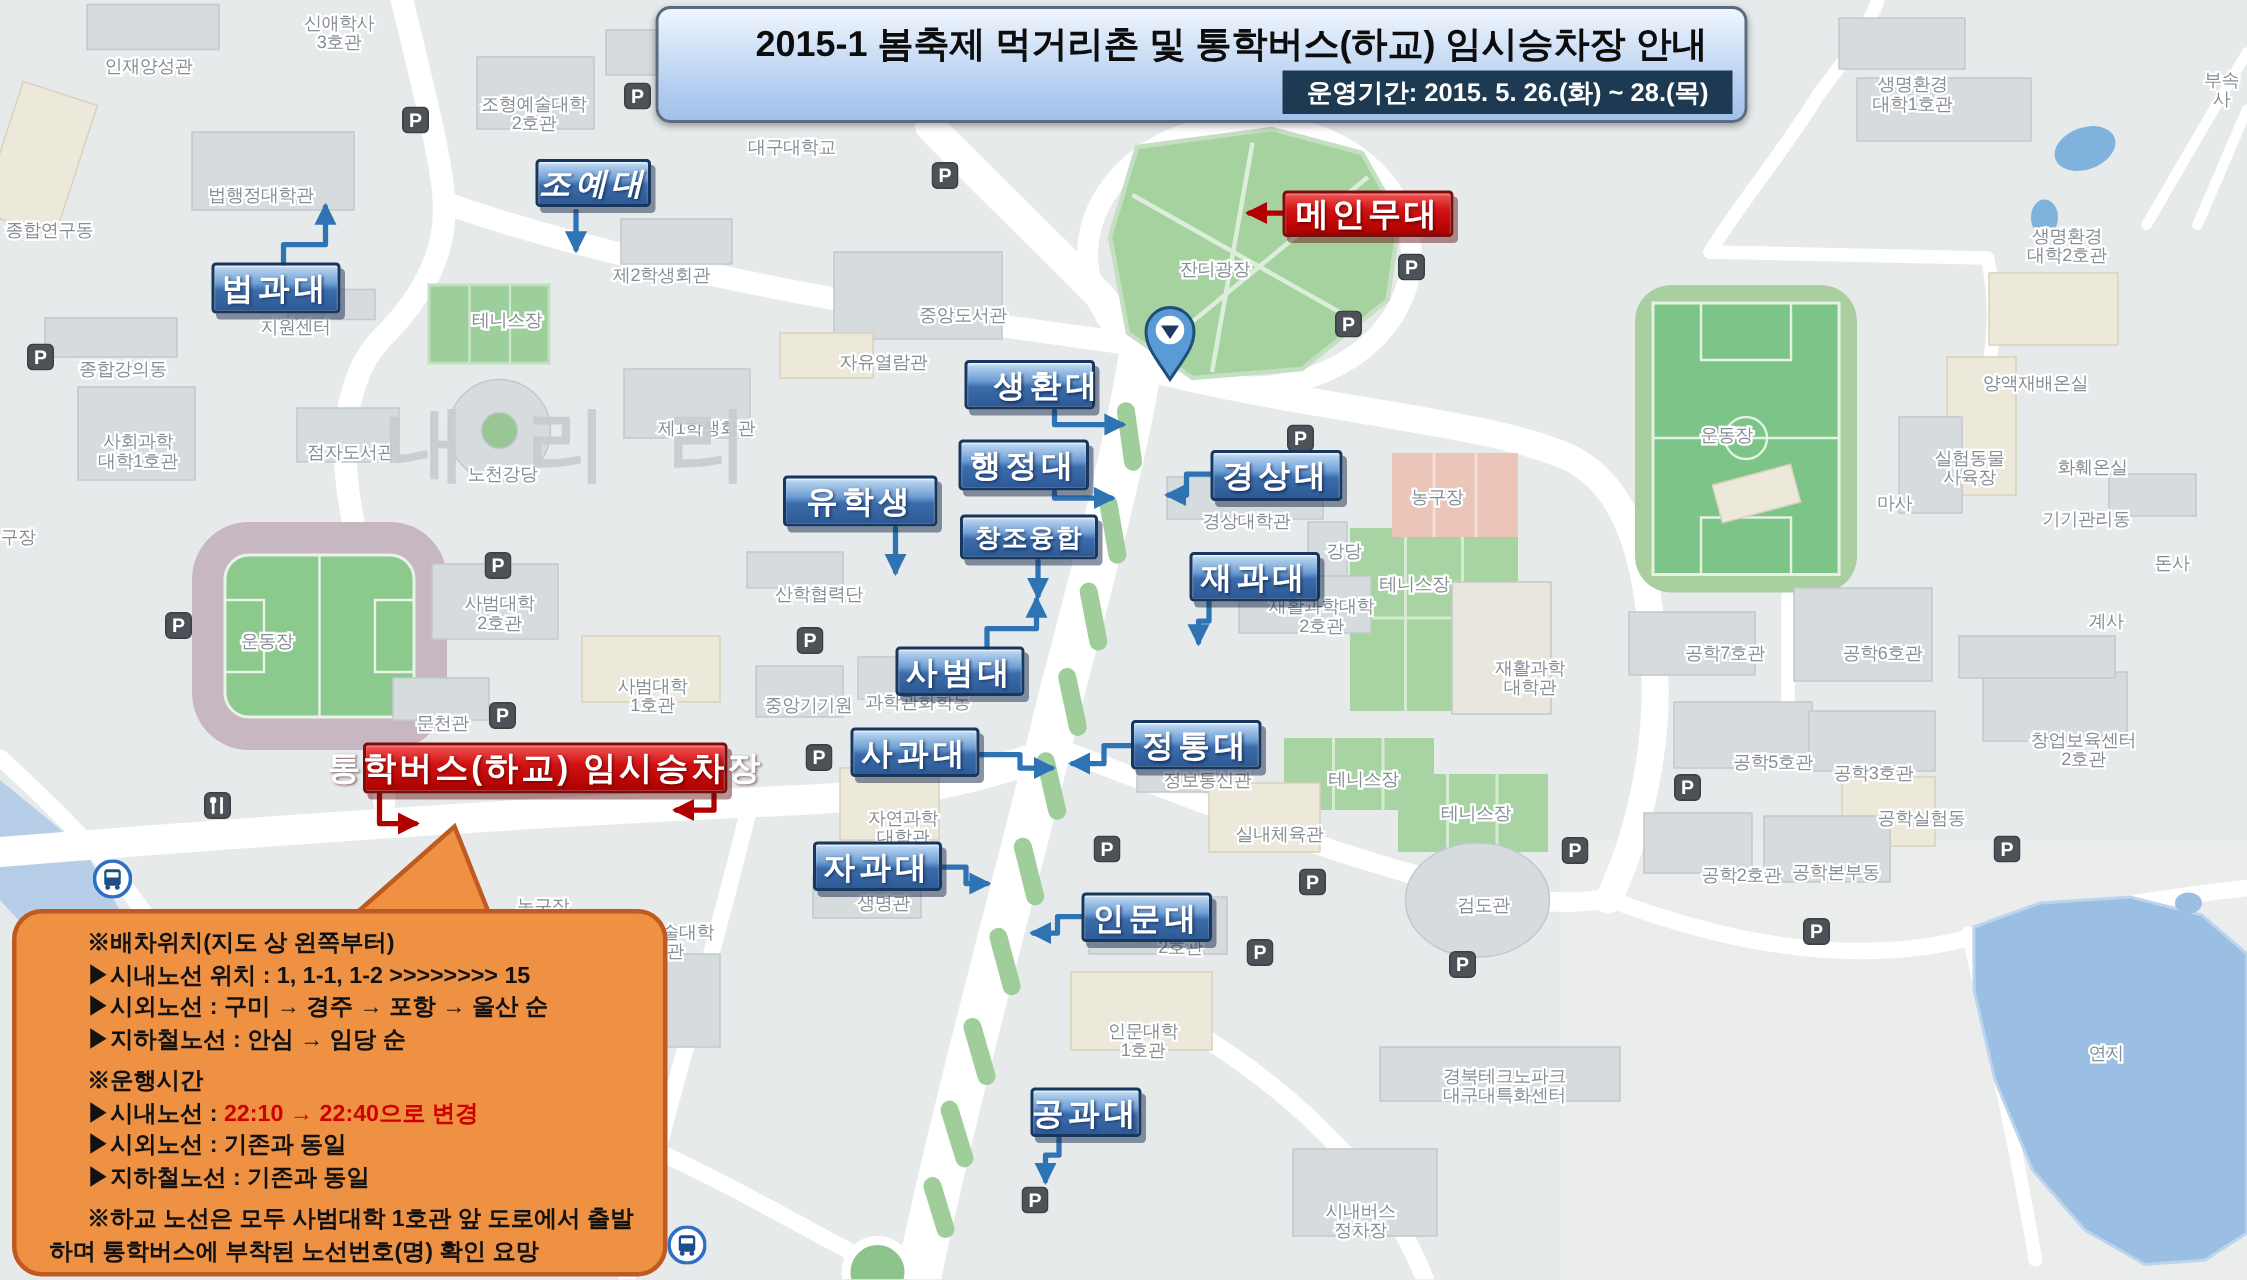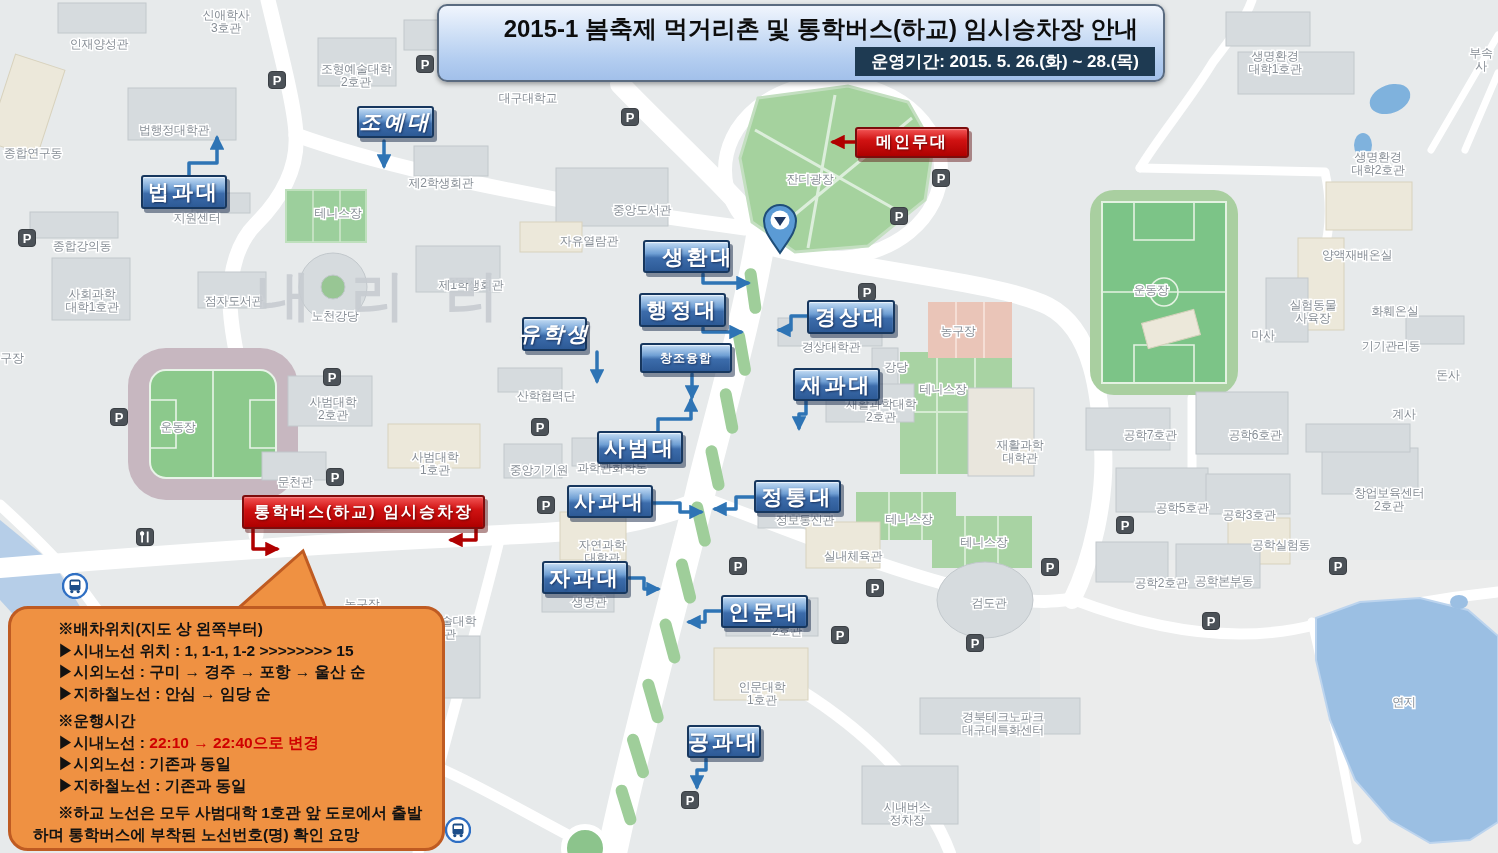--- a/index.html
+++ b/index.html
@@ -15,22 +15,22 @@
   .arrow{fill:none;stroke-width:3.5;stroke-linejoin:round;stroke-linecap:round;}
   .arrow.blue{stroke:#2e74b5;}
   .arrow.red{stroke:#b00000;}
   .callout{position:absolute;z-index:3;display:flex;align-items:center;justify-content:center;
       color:#fff;font-weight:bold;border-radius:3px;box-sizing:border-box;white-space:nowrap;}
   .callout.blue{background:linear-gradient(180deg,#c3dcf4 0%,#6f9fd4 40%,#3c6cab 55%,#2d5a96 100%);
       border:2px solid #17375e;box-shadow:3px 4px 0 rgba(23,42,74,.5),inset 0 1px 1px rgba(255,255,255,.7);
       font-size:21px;letter-spacing:3px;text-shadow:1px 1px 2px rgba(10,25,60,.65);}
   .callout.red{background:linear-gradient(180deg,#f25454 0%,#d01212 42%,#ae0000 100%);
       border:2px solid #7d0c0c;box-shadow:3px 4px 0 rgba(90,10,10,.45),inset 0 1px 1px rgba(255,190,190,.5);
-      font-size:16px;letter-spacing:2px;text-shadow:1px 1px 2px rgba(60,0,0,.6);}
-  .callout.small{font-size:12px;letter-spacing:1px;}
+      font-size:22px;letter-spacing:2px;text-shadow:1px 1px 2px rgba(60,0,0,.6);}
+  .callout.small{font-size:17px;letter-spacing:1px;}
   #banner{position:absolute;left:437px;top:4px;width:728px;height:78px;z-index:4;
       border-radius:10px;border:2px solid #5a6b80;box-sizing:border-box;
       background:linear-gradient(180deg,#f0f5fd 0%,#cfe0f6 38%,#b3cdf0 72%,#a2c0ea 100%);
       box-shadow:0 2px 5px rgba(0,0,0,.35);}
   #banner-title{font-size:24px;font-weight:bold;color:#0d0d0d;text-align:center;margin-top:7px;margin-left:40px;}
   #banner-period{position:absolute;right:8px;bottom:4px;background:#1e3a52;color:#fff;
       font-size:17px;font-weight:bold;padding:3px 16px;}
   #bubble{position:absolute;left:8px;top:606px;width:437px;height:245px;z-index:5;
       background:#ef9142;border:3px solid #bf5b22;border-radius:20px;box-sizing:border-box;
       padding:9px 8px 6px 12px;}
@@ -329,21 +329,21 @@
         <polyline points="253,529 253,549 277,549" class="arrow red" marker-end="url(#ah-red)"></polyline>
         <polyline points="476,529 476,540 451,540" class="arrow red" marker-end="url(#ah-red)"></polyline>
       </g>
   </svg>
 
   <div id="callout-layer">
       <div class="callout blue" style="left: 357px; top: 106px; width: 77px; height: 32px; font-style: italic;">조예대</div>
       <div class="callout blue" style="left: 141px; top: 175px; width: 86px; height: 34px;">법과대</div>
       <div class="callout blue" style="left: 643px; top: 240px; width: 87px; height: 33px; padding-left: 24px;">생환대</div>
       <div class="callout blue" style="left: 639px; top: 293px; width: 87px; height: 34px;">행정대</div>
-      <div class="callout blue" style="left: 522px; top: 317px; width: 65px; height: 34px; font-style: italic;">유학생</div>
+      <div class="callout blue" style="left: 522px; top: 317px; width: 103px; height: 34px;">유학생</div>
       <div class="callout blue small" style="left: 640px; top: 343px; width: 92px; height: 30px;">창조융합</div>
       <div class="callout blue" style="left: 807px; top: 300px; width: 88px; height: 34px;">경상대</div>
       <div class="callout blue" style="left: 793px; top: 368px; width: 87px; height: 33px;">재과대</div>
       <div class="callout blue" style="left: 597px; top: 431px; width: 86px; height: 33px;">사범대</div>
       <div class="callout blue" style="left: 567px; top: 485px; width: 86px; height: 33px;">사과대</div>
       <div class="callout blue" style="left: 754px; top: 480px; width: 87px; height: 33px;">정통대</div>
       <div class="callout blue" style="left: 542px; top: 561px; width: 86px; height: 33px;">자과대</div>
       <div class="callout blue" style="left: 721px; top: 595px; width: 87px; height: 33px;">인문대</div>
       <div class="callout blue" style="left: 687px; top: 725px; width: 74px; height: 33px;">공과대</div>
       <div class="callout red" style="left: 855px; top: 127px; width: 114px; height: 31px;">메인무대</div>

